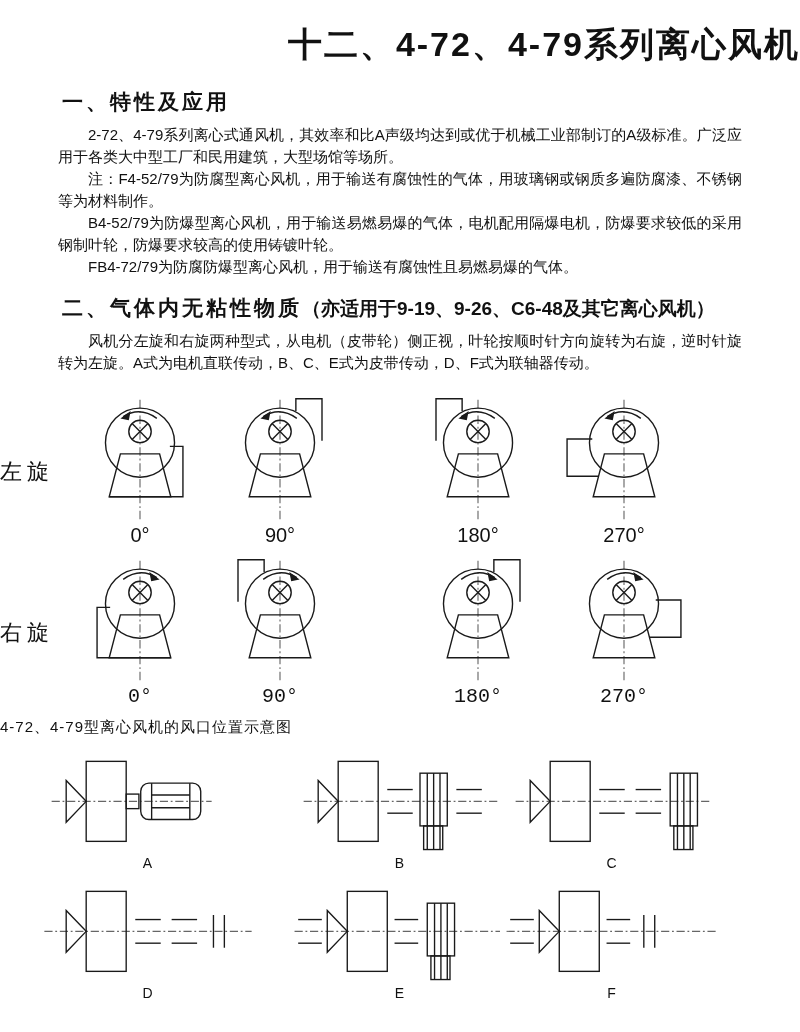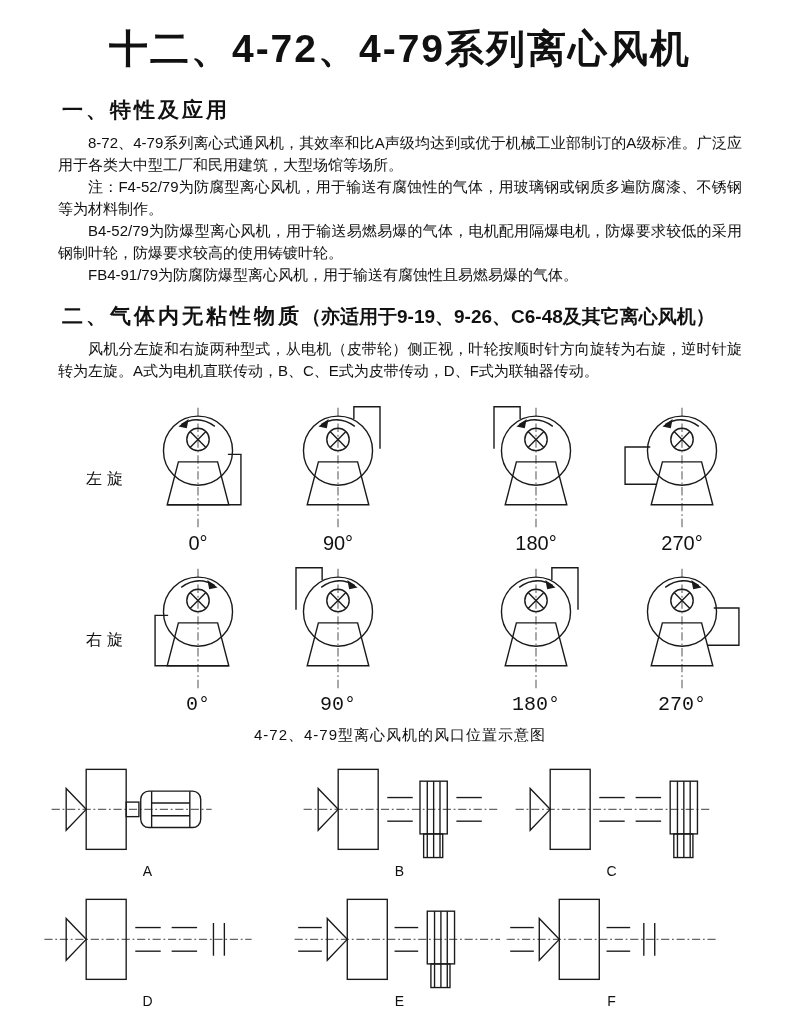--- a/index.html
+++ b/index.html
@@ -2,50 +2,50 @@
 <html><head>
 <meta charset="utf-8">
 <style>
   html,body{margin:0;padding:0;}
   body{
     width:800px;height:1032px;background:#ffffff;color:#111;
     font-family:"Liberation Sans","DejaVu Sans",sans-serif;
     overflow:hidden;position:relative;
   }
   .page-title{
-    text-align:center;font-size:39px;font-weight:700;letter-spacing:2px;
+    text-align:right;font-size:34px;font-weight:700;letter-spacing:2px;
     margin:22px 0 20px 0;
   }
   .sec-heading{
     font-size:21px;font-weight:700;letter-spacing:3px;
     margin:0 16px 8px 62px;
   }
   .sec-heading .note{
     font-size:19px;font-weight:700;letter-spacing:0;
   }
   .textblock{width:684px;margin-left:58px;}
   .textblock p{
     margin:0;font-size:15px;line-height:22px;text-align:justify;
     text-indent:2em;
   }
   .sec2-heading{margin-top:16px;}
   
   .fan-grid{margin-top:22px;}
   .fan-row{display:flex;align-items:center;}
   .row-label{
-    width:70px;margin-left:58px;font-size:16px;letter-spacing:5px;
-    text-align:right;flex:0 0 auto;
+    width:70px;font-size:22px;letter-spacing:5px;
+    text-align:left;flex:0 0 auto;
   }
   .fan-cell{width:140px;flex:0 0 auto;text-align:center;}
   .fan-cell.gap-big{margin-left:58px;}
   .fan-cell.gap-sm{margin-left:6px;}
   .fansvg{width:140px;height:126px;display:block;}
   .angle-label{font-size:20px;margin-top:2px;}
   .diagram-caption{
-    text-align:center;font-size:15px;margin-top:10px;letter-spacing:1px;
+    font-size:15px;margin-top:10px;letter-spacing:1px;
   }
   
   .trans-grid{margin-top:18px;}
   .trans-row{display:flex;padding-left:28px;}
   .trans-cell{width:240px;flex:0 0 auto;text-align:center;}
   .trans-cell.c2{margin-left:12px;}
   .trans-cell.c3{margin-left:-28px;}
   .transsvg{width:240px;height:100px;display:block;}
   .trans-label{font-size:14px;margin-top:0px;letter-spacing:1px;}
   
@@ -84,24 +84,24 @@
       <path class="ln" d="M36 46 L9 46 L9 86 L43 86"></path>
     </g>
   </defs>
 </svg>
 
 <div class="page-title">十二、4-72、4-79系列离心风机</div>
 
 <div class="sec-heading">一、特性及应用</div>
 
 <div class="textblock">
-  <p>8-72、4-79系列离心式通风机，其效率和比A声级均达到或优于机械工业部制订的A级标准。广泛应用于各类大中型工厂和民用建筑，大型场馆等场所。</p>
+  <p>2-72、4-79系列离心式通风机，其效率和比A声级均达到或优于机械工业部制订的A级标准。广泛应用于各类大中型工厂和民用建筑，大型场馆等场所。</p>
   <p>注：F4-52/79为防腐型离心风机，用于输送有腐蚀性的气体，用玻璃钢或钢质多遍防腐漆、不锈钢等为材料制作。</p>
   <p>B4-52/79为防爆型离心风机，用于输送易燃易爆的气体，电机配用隔爆电机，防爆要求较低的采用钢制叶轮，防爆要求较高的使用铸镀叶轮。</p>
-  <p>FB4-91/79为防腐防爆型离心风机，用于输送有腐蚀性且易燃易爆的气体。</p>
+  <p>FB4-72/79为防腐防爆型离心风机，用于输送有腐蚀性且易燃易爆的气体。</p>
 </div>
 
 <div class="sec-heading sec2-heading">
   <span>二、气体内无粘性物质</span><span class="note">（亦适用于9-19、9-26、C6-48及其它离心风机）</span>
 </div>
 
 <div class="textblock">
   <p>风机分左旋和右旋两种型式，从电机（皮带轮）侧正视，叶轮按顺时针方向旋转为右旋，逆时针旋转为左旋。A式为电机直联传动，B、C、E式为皮带传动，D、F式为联轴器传动。</p>
 </div>
 

